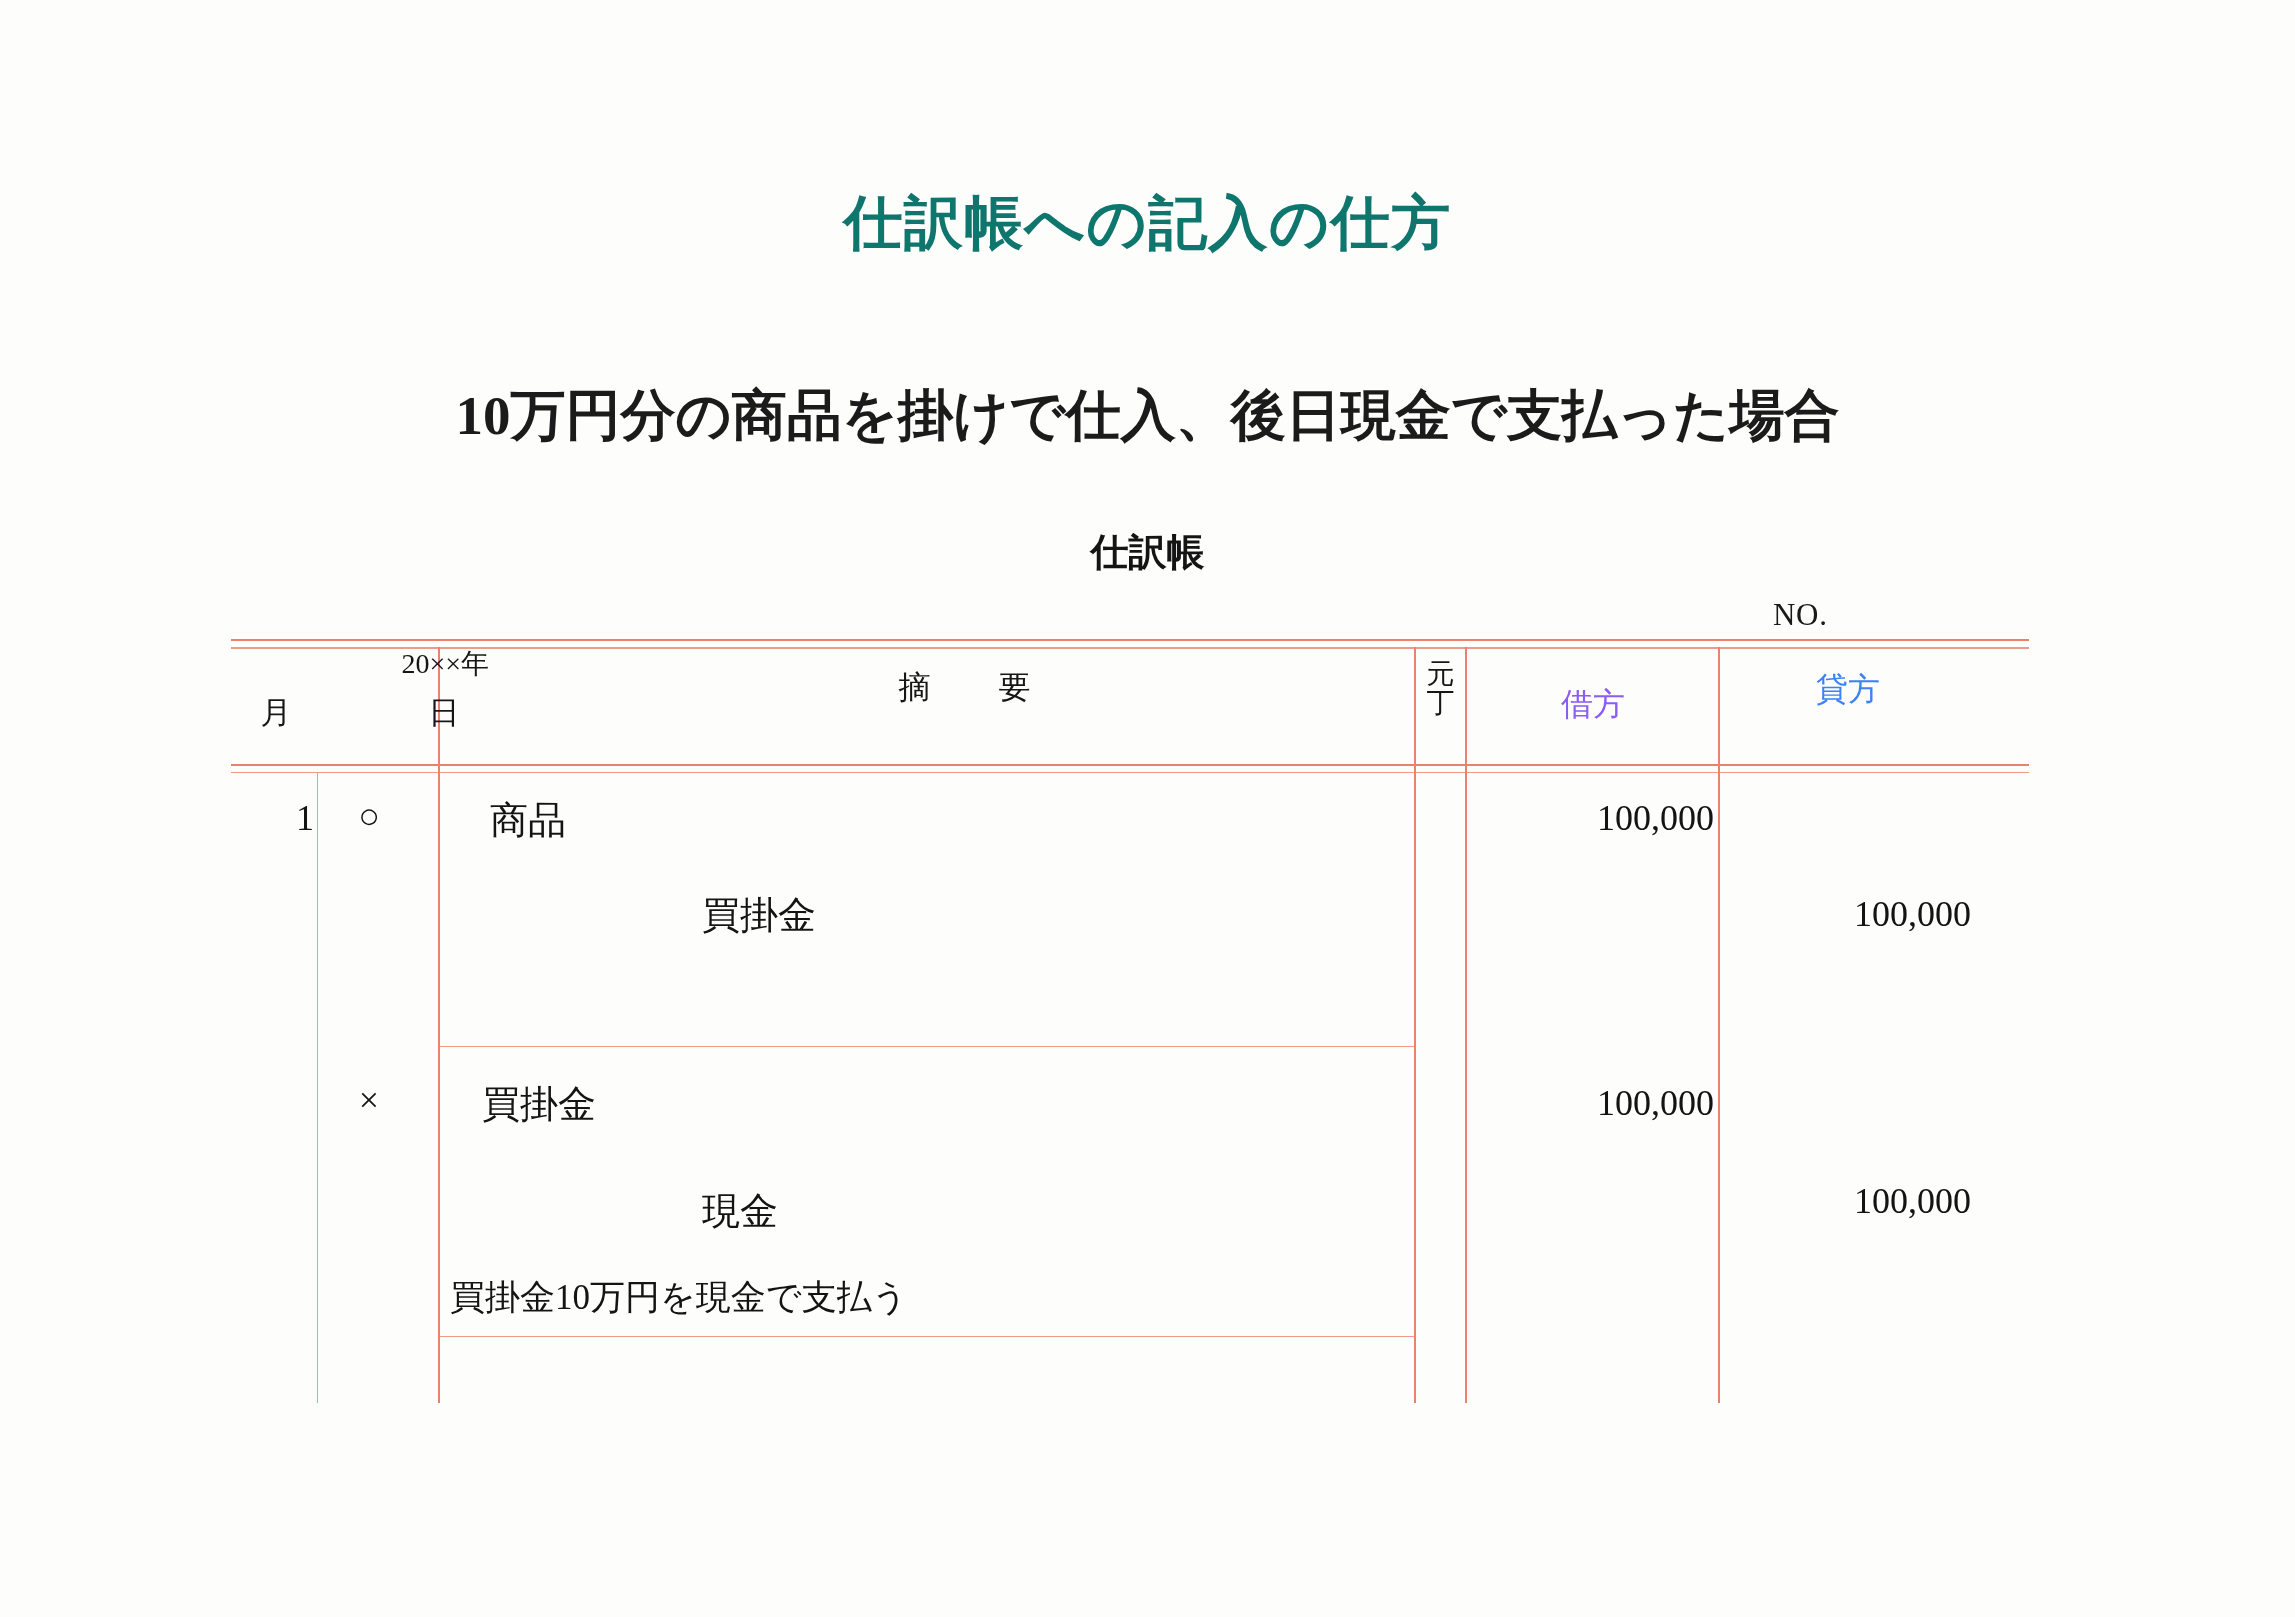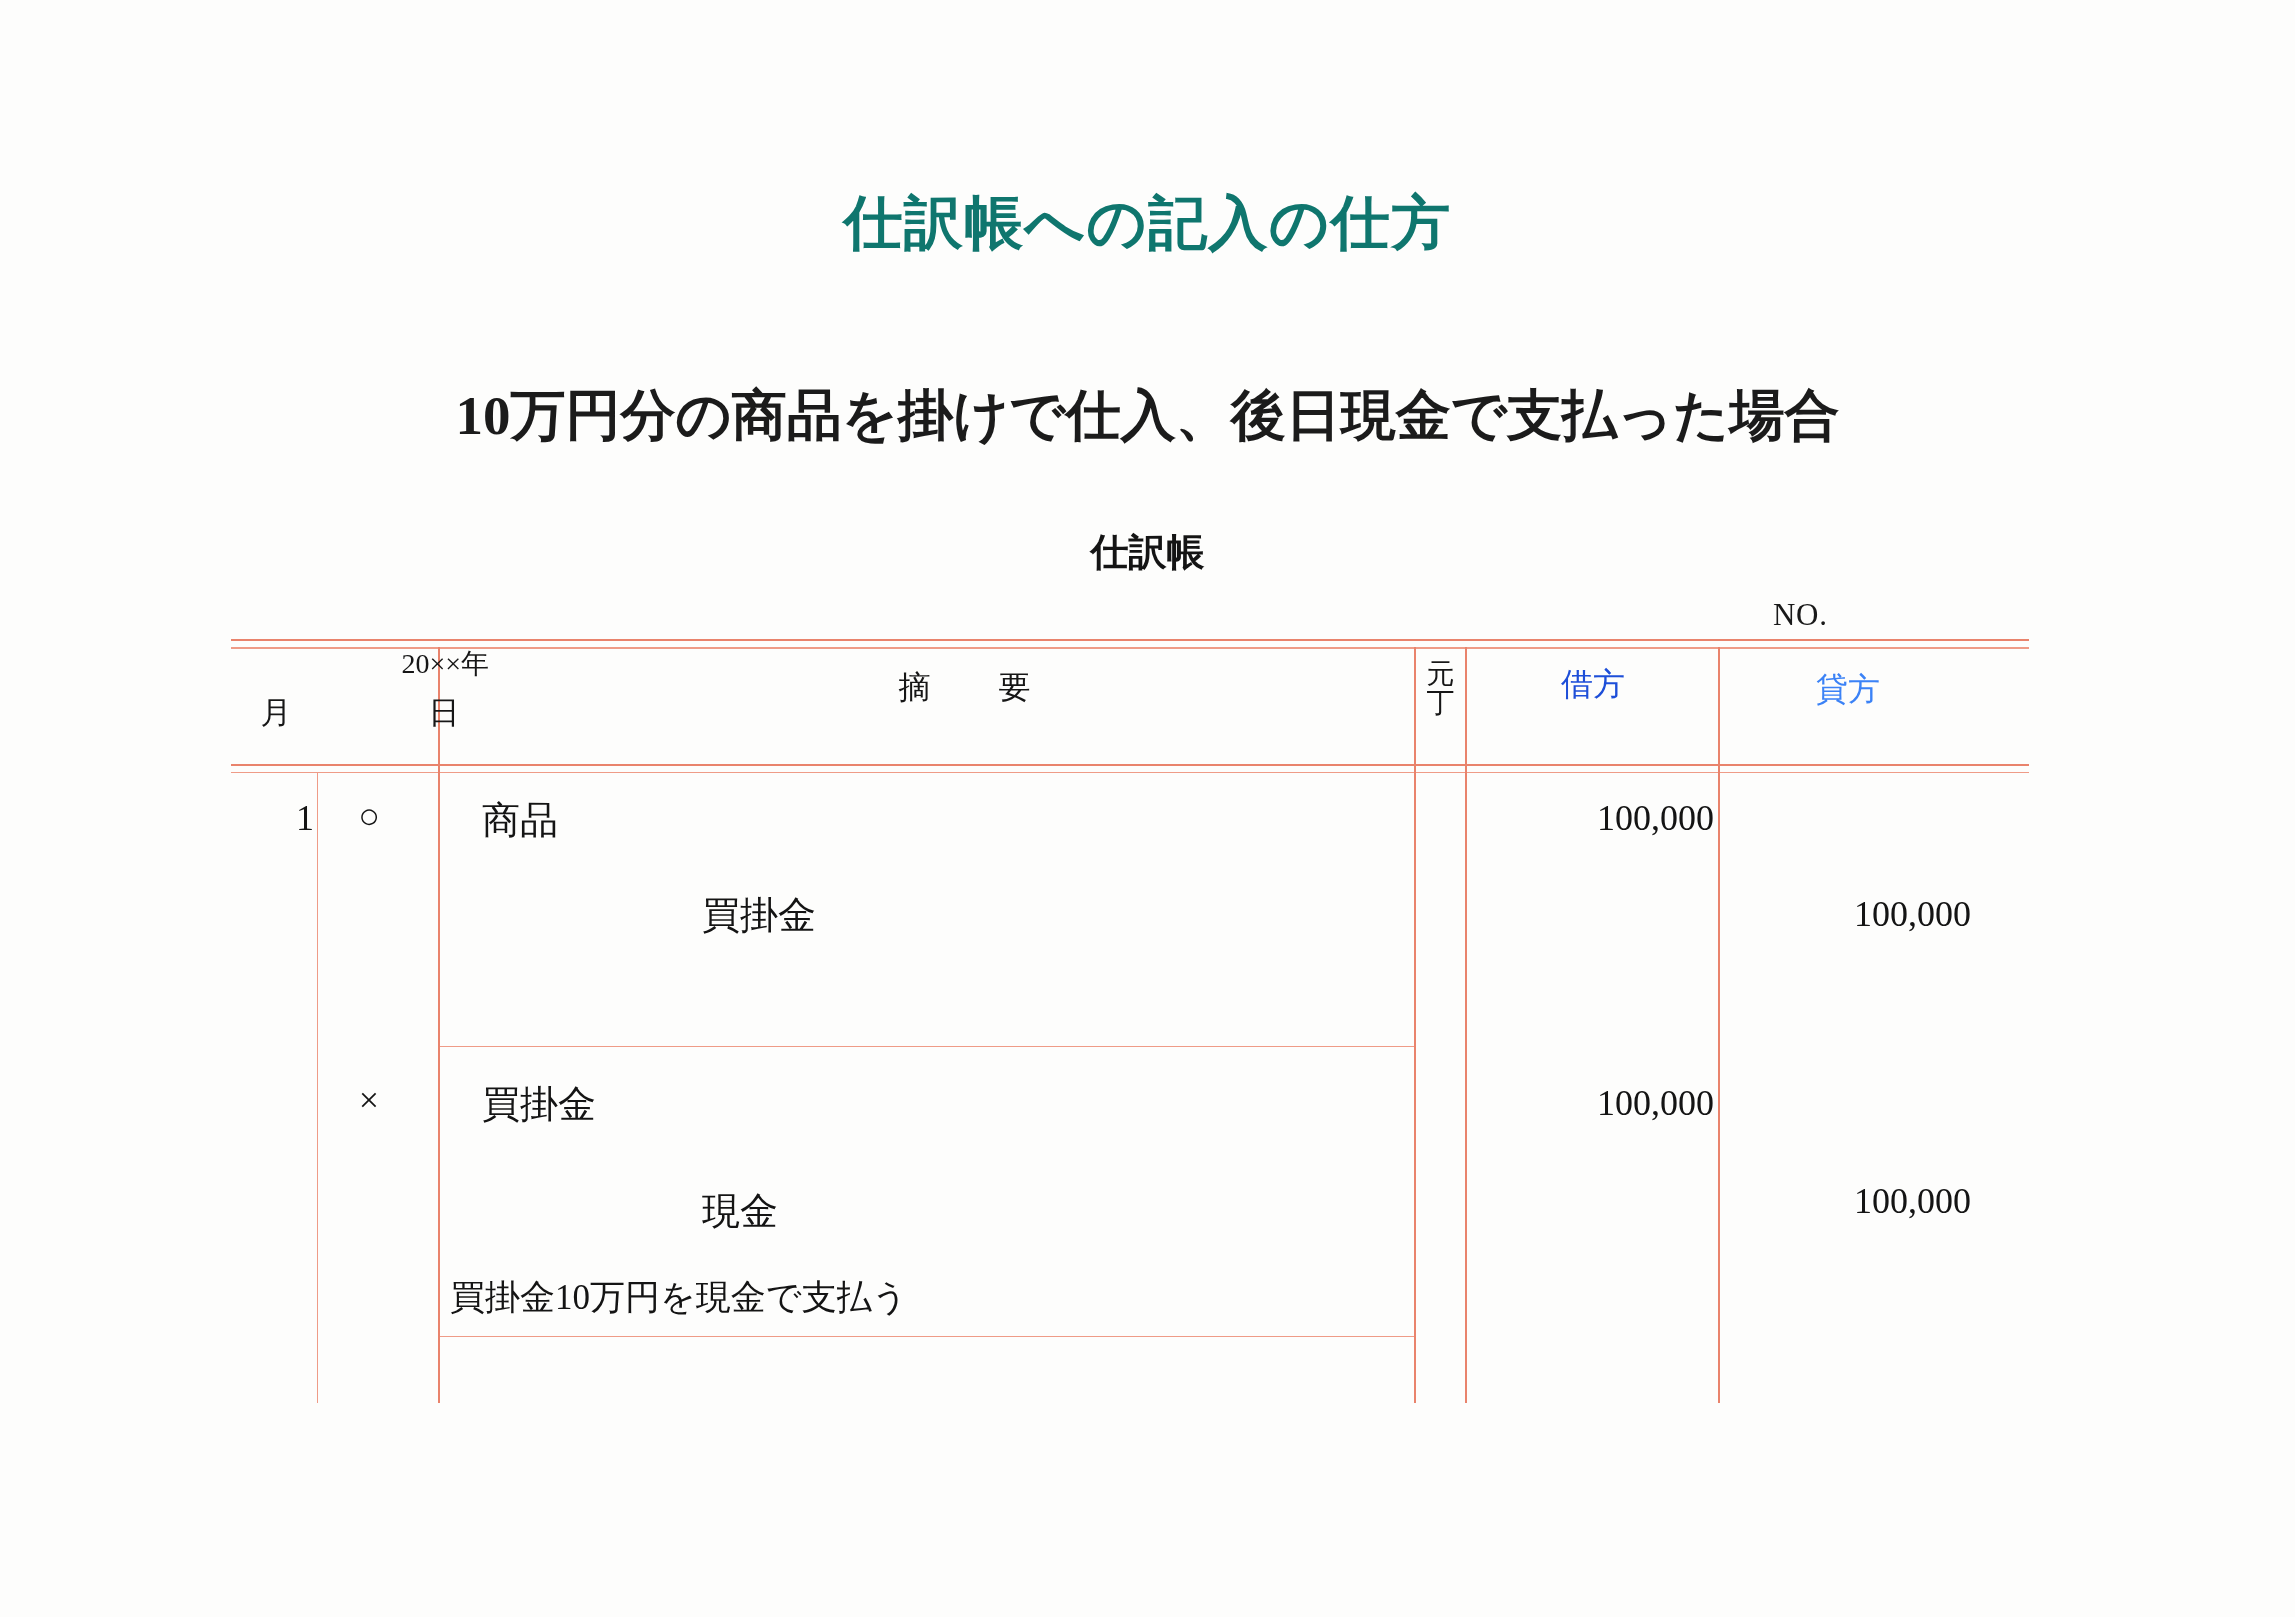--- a/index.html
+++ b/index.html
@@ -139,26 +139,26 @@
     left: 1187px;
     width: 45px;
     text-align: center;
     font-size: 28px;
     line-height: 1.05;
     color: #161616;
   }
   .hdr-motocho span { display: block; }
   .hdr-debit {
     position: absolute;
-    top: 24px;
+    top: 44px;
     left: 1241px;
     width: 242px;
     text-align: center;
     font-size: 32px;
-    color: #1d4ed8;
+    color: #8b5cf6;
   }
   .hdr-credit {
     position: absolute;
     top: 29px;
     left: 1496px;
     width: 242px;
     text-align: center;
     font-size: 32px;
     color: #3b82f6;
   }
@@ -244,21 +244,21 @@
     <div class="hdr-tekiyo">摘　要</div>
     <div class="hdr-motocho">
       <span>元</span>
       <span>丁</span>
     </div>
     <div class="hdr-debit">借方</div>
     <div class="hdr-credit">貸方</div>
 
     <div class="cell c-month" style="top:158px;">1</div>
     <div class="cell c-day" style="top:156px;">○</div>
-    <div class="cell c-desc indent1" style="top:156px;">商品</div>
+    <div class="cell c-desc indent1" style="top:156px;margin-left:8px;">商品</div>
     <div class="cell c-debit" style="top:158px;">100,000</div>
     <div class="cell c-credit" style="top:158px;"></div>
 
     <div class="cell c-desc indent2" style="top:251px;">買掛金</div>
     <div class="cell c-debit" style="top:254px;"></div>
     <div class="cell c-credit" style="top:254px;">100,000</div>
 
 
     <div class="cell c-day" style="top:440px;">×</div>
     <div class="cell c-desc indent1" style="top:440px;">買掛金</div>

